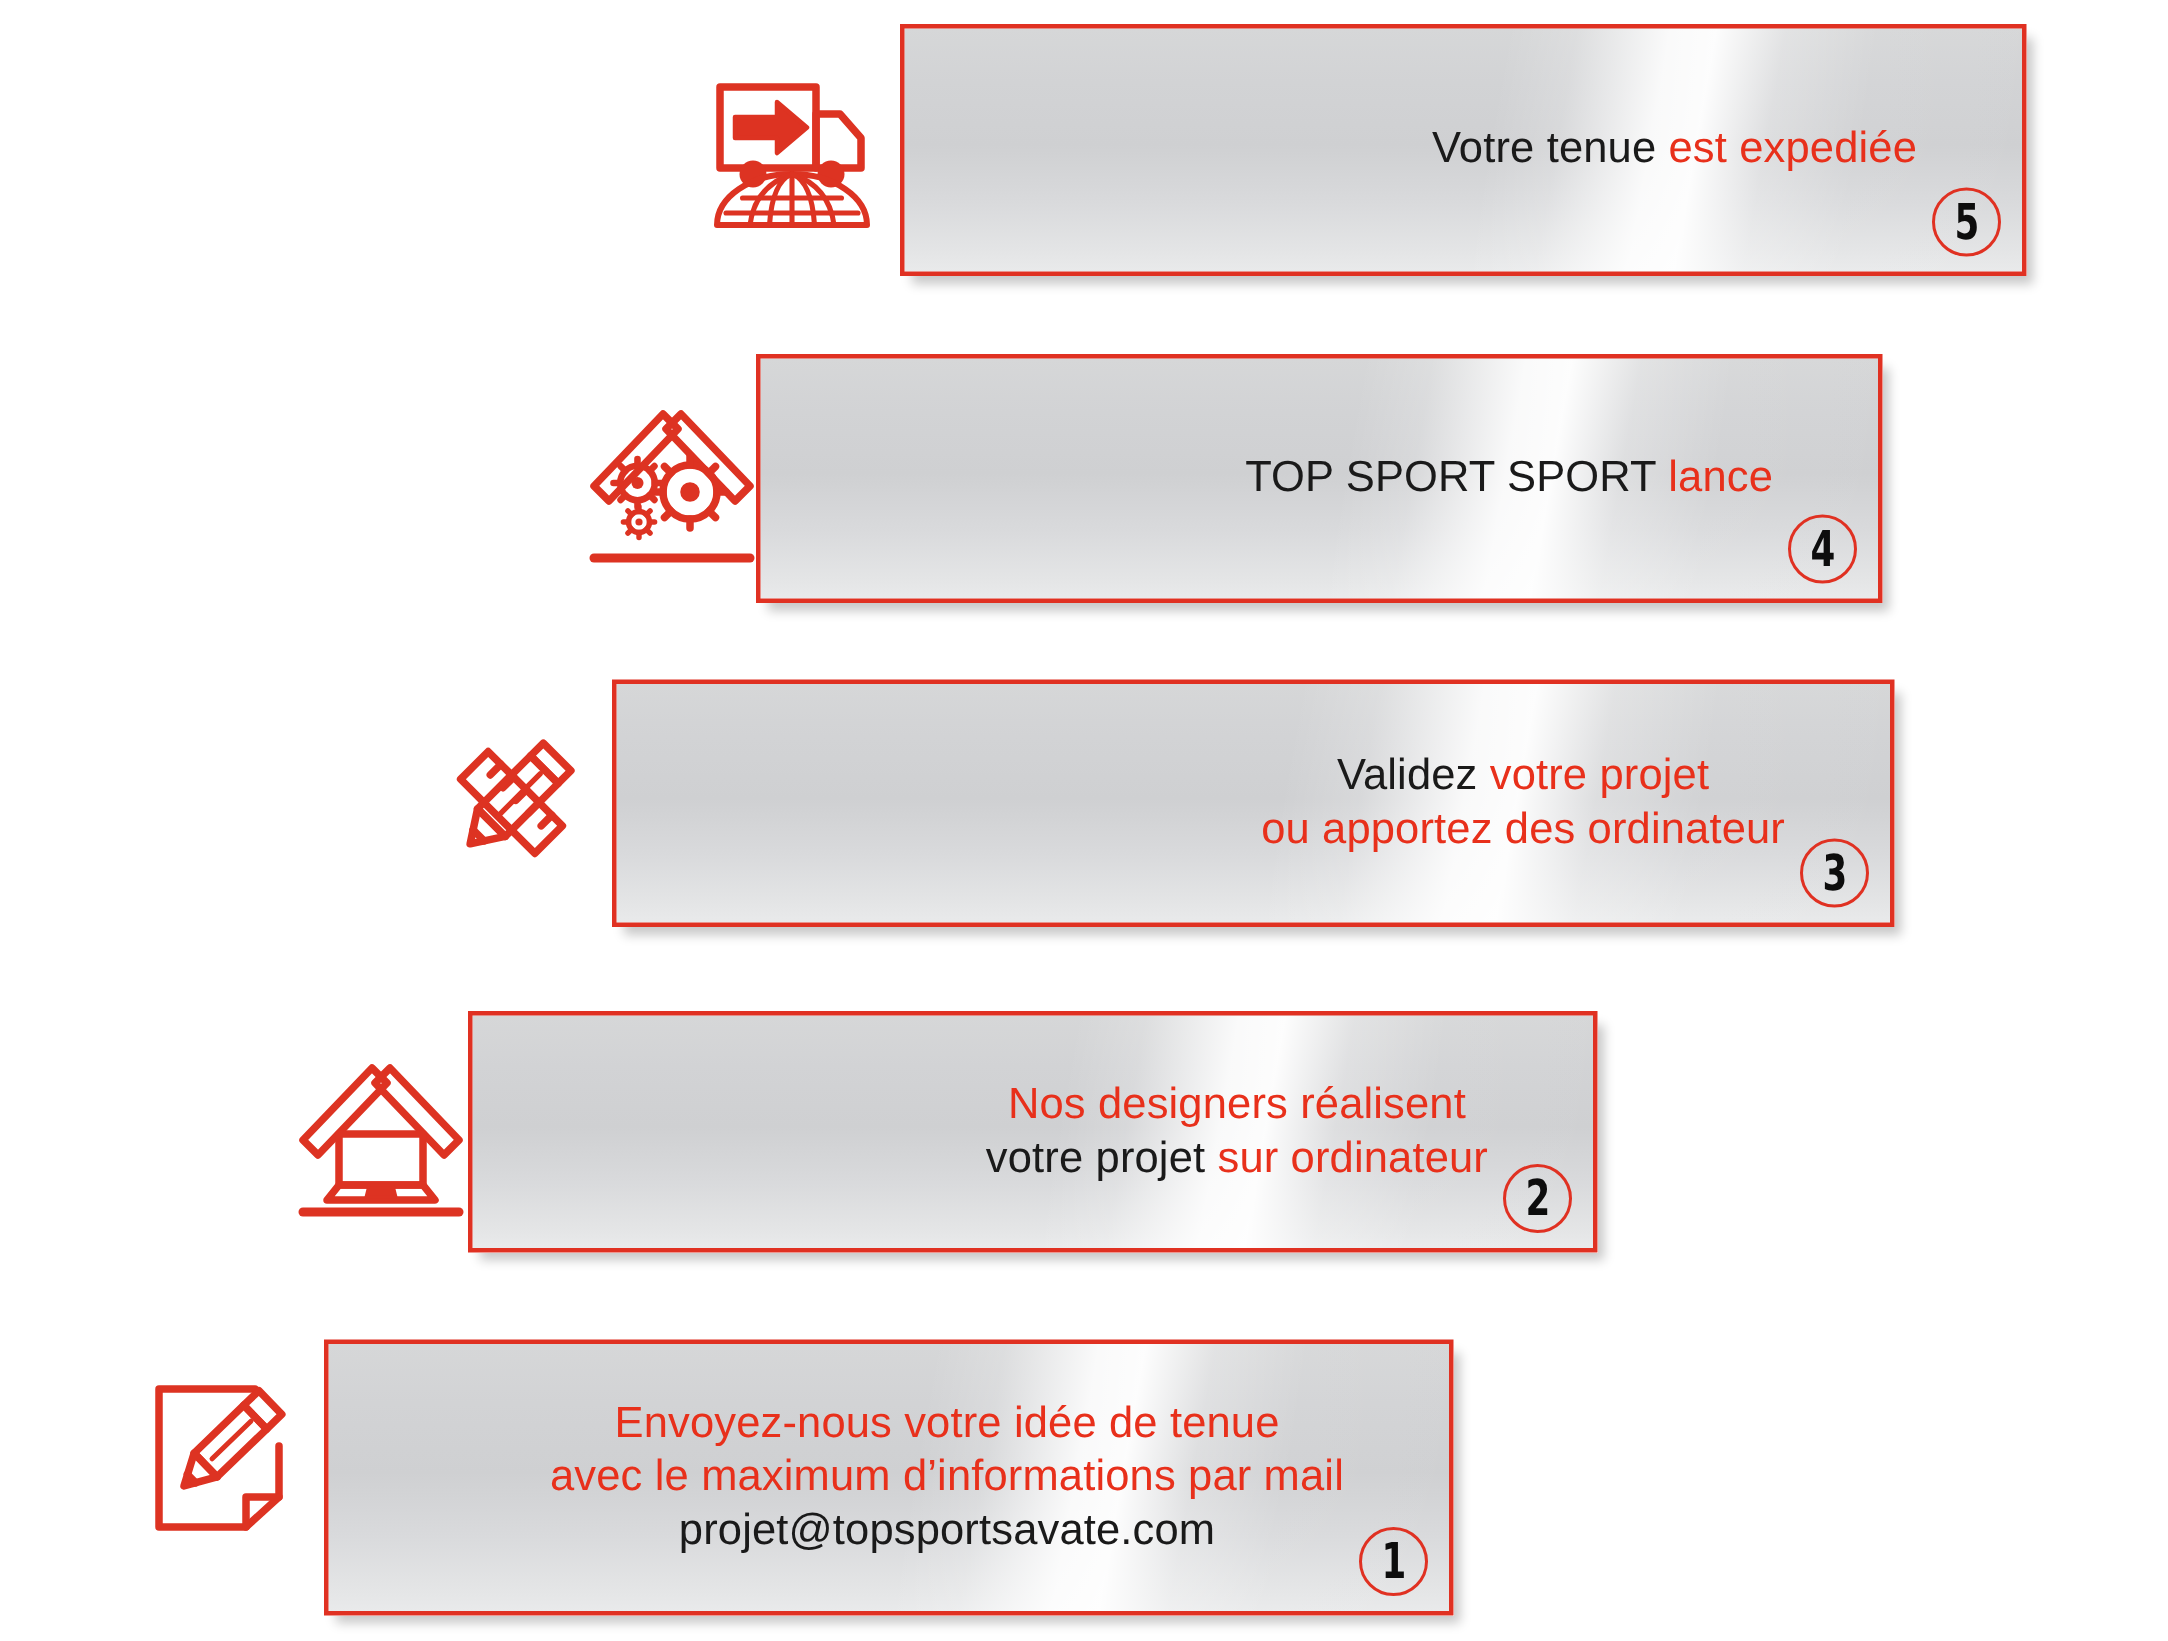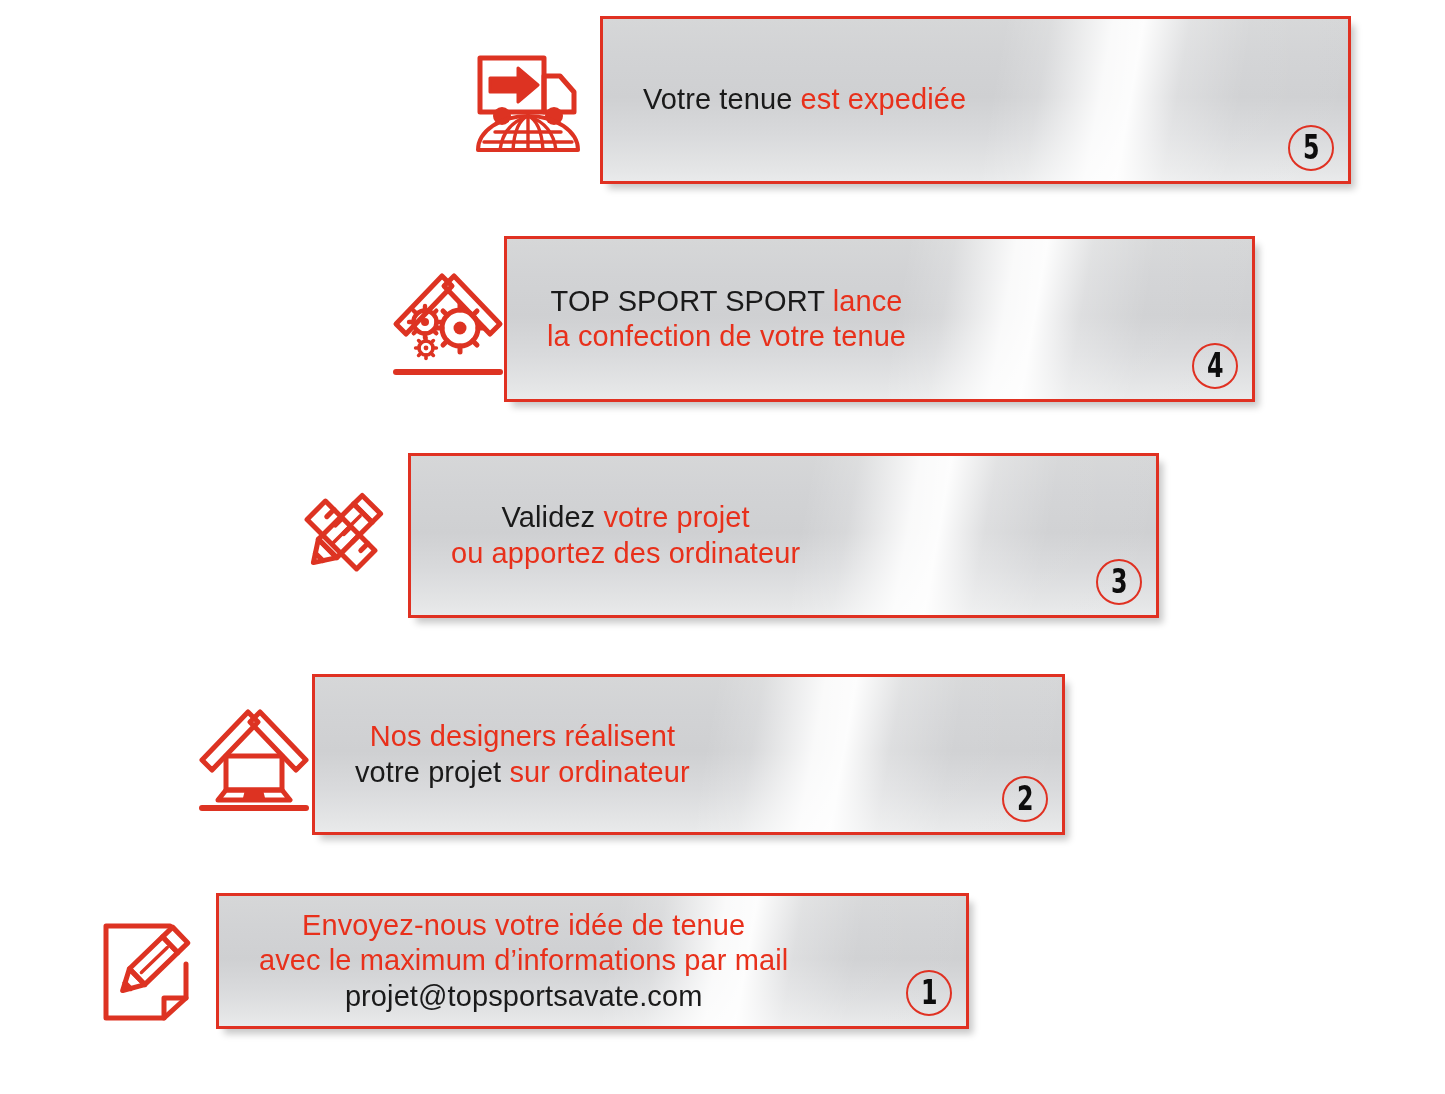--- a/index.html
+++ b/index.html
@@ -39,23 +39,24 @@
         #d6d7d8 0%,
         #d2d3d5 22%,
         #cfd0d2 48%,
         #d9dadc 72%,
         #e4e5e6 92%,
         #e9eaeb 100%);
     box-shadow:6px 7px 7px -2px rgba(0,0,0,0.22);
   }
   .panel-inner{
     position:absolute;inset:0;
-    display:flex;align-items:center;justify-content:flex-start;
+    display:flex;align-items:center;justify-content:flex-end;
     text-align:center;
     line-height:1.22;
+    margin-left:16px;
   }
   .ptext{
     font-size:29px;
     color:#1a1a1a;
     letter-spacing:0.1px;
     padding:0 70px 0 40px;
   }
   .ptext .red{color:#E8301B;}
   .ptext .blk{color:#1a1a1a;}
 
@@ -171,21 +172,21 @@
               <path d="M-4.9 4.9 L-7.4 7.4"></path>
           </g>
         </g>
 
         <path d="M4 110 H108" stroke-width="6"></path>
       </svg>
     </div>
 
     <div class="panel" style="left:504px;top:236px;width:751px;height:166px;">
       <div class="panel-inner">
-        <div class="ptext"><span class="blk">TOP SPORT SPORT </span><span class="red">lance</span><br><span class="red">la confection de votre tenue</span></div>
+        <div class="ptext"><span class="blk">TOP SPORT SPORT </span><span class="red">lance</span><br></div>
       </div>
       <div class="badge">
         <span>4</span>
       </div>
     </div>
   </div>
 
   <div class="step">
     <div class="icon-wrap" style="left:288px;top:482px;width:106px;height:106px;">
       <svg viewBox="0 0 106 106" width="106" height="106" fill="none" stroke="#DD3322" stroke-width="5" stroke-linejoin="round" stroke-linecap="round">
@@ -206,21 +207,21 @@
           <path d="M84 40 H96 V66 H84 Z"></path>
 
           <path d="M34 40 L14 53 L34 66 Z"></path>
           <path d="M22 47.8 L22 58.2"></path>
 
           <path d="M40 53 H80" stroke-width="3.6"></path>
         </g>
       </svg>
     </div>
 
-    <div class="panel" style="left:408px;top:453px;width:751px;height:165px;">
+    <div class="panel" style="left:408px;top:453px;width:855px;height:165px;">
       <div class="panel-inner">
         <div class="ptext"><span class="blk">Validez </span><span class="red">votre projet</span><br><span class="red">ou apportez des ordinateur</span></div>
       </div>
       <div class="badge">
         <span>3</span>
       </div>
     </div>
   </div>
 
   <div class="step">
@@ -261,21 +262,21 @@
         <g transform="rotate(-44 54 54)">
           <path d="M40 36 H86 V58 H40 Z"></path>
           <path d="M86 36 H100 V58 H86 Z"></path>
           <path d="M40 36 L20 47 L40 58 Z"></path>
           <path d="M27 43 L27 51"></path>
           <path d="M46 47 H82" stroke-width="3.4"></path>
         </g>
       </svg>
     </div>
 
-    <div class="panel" style="left:216px;top:893px;width:753px;height:136px;">
+    <div class="panel" style="left:216px;top:893px;width:753px;height:184px;">
       <div class="panel-inner">
         <div class="ptext"><span class="red">Envoyez-nous votre idée de tenue</span><br><span class="red">avec le maximum d’informations par mail</span><br><span class="blk">projet@topsportsavate.com</span></div>
       </div>
       <div class="badge">
         <span>1</span>
       </div>
     </div>
   </div>
 
 </div>

